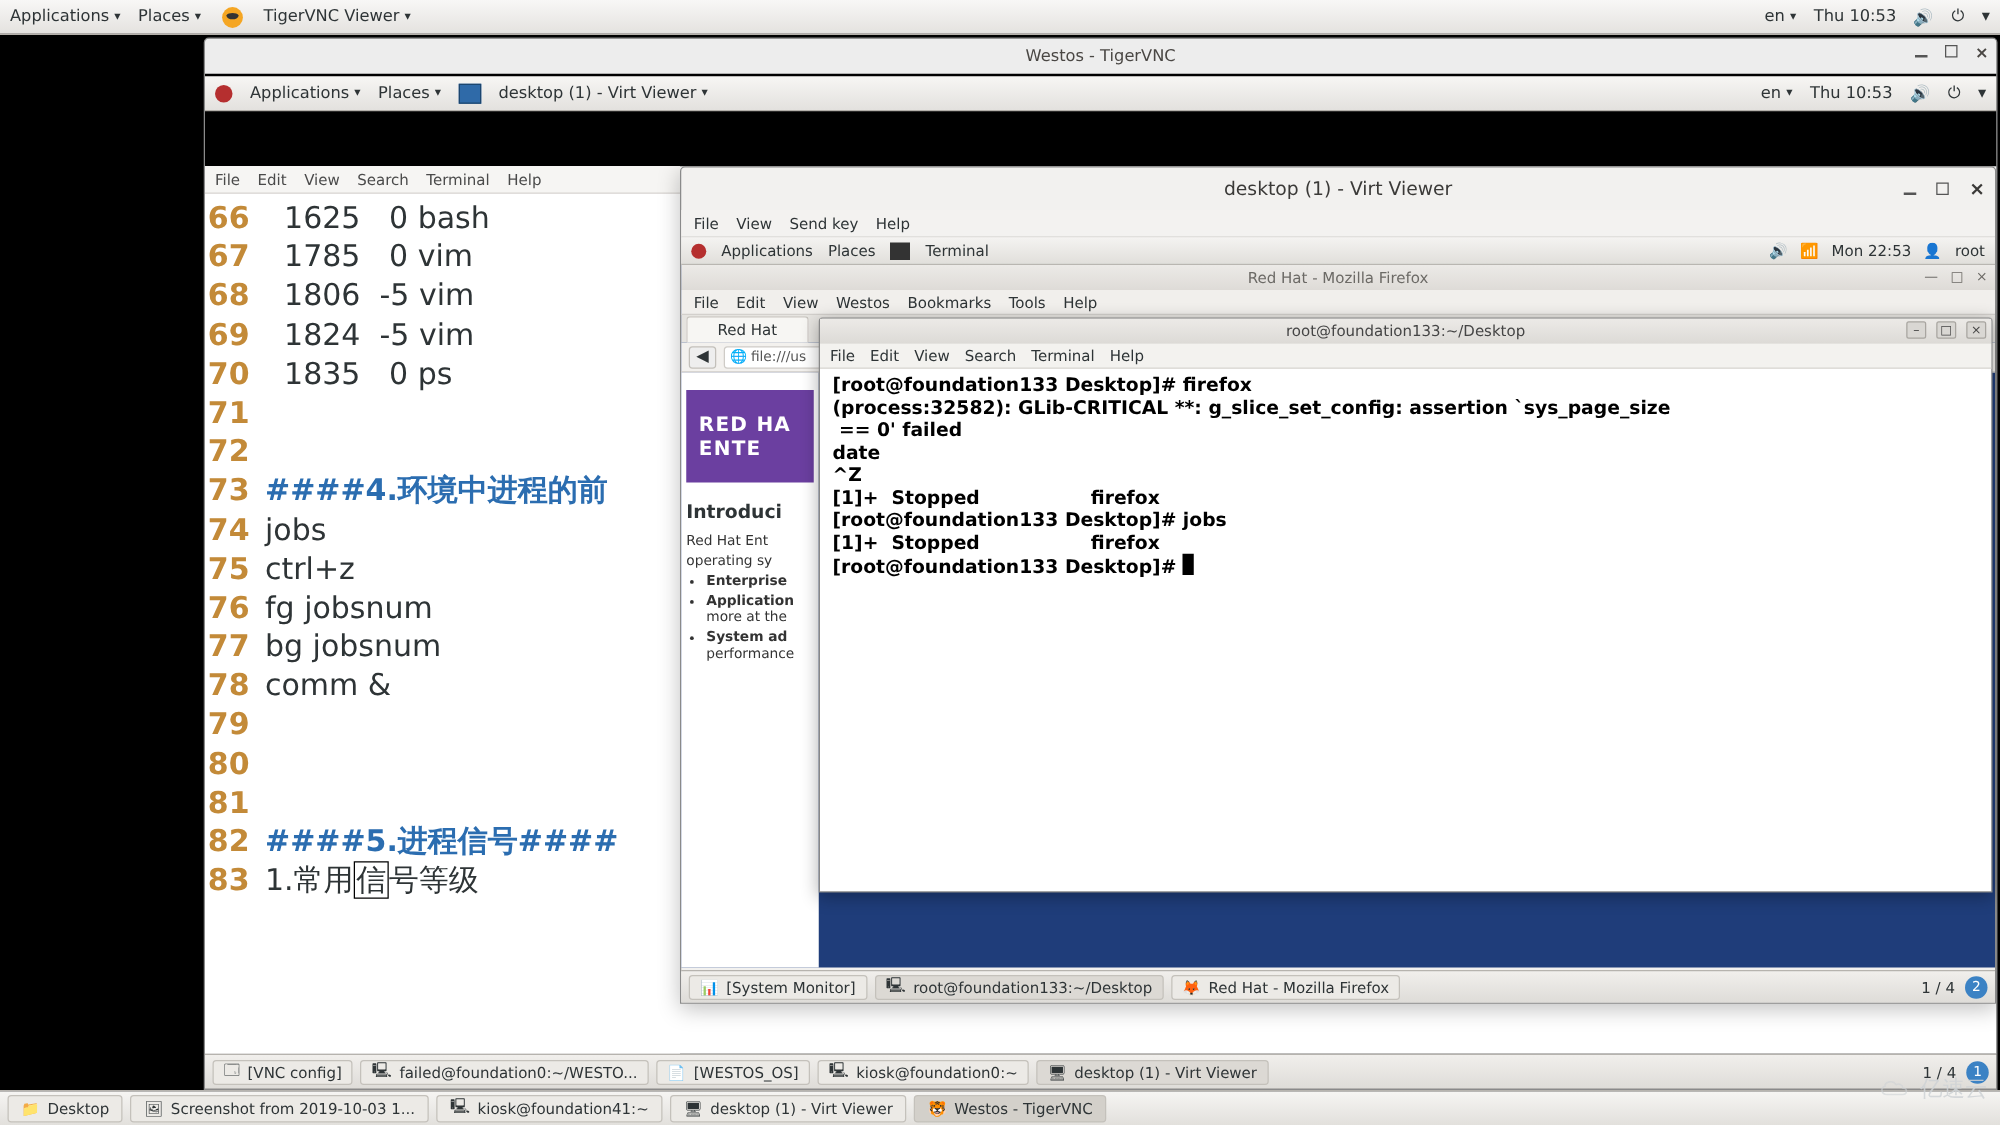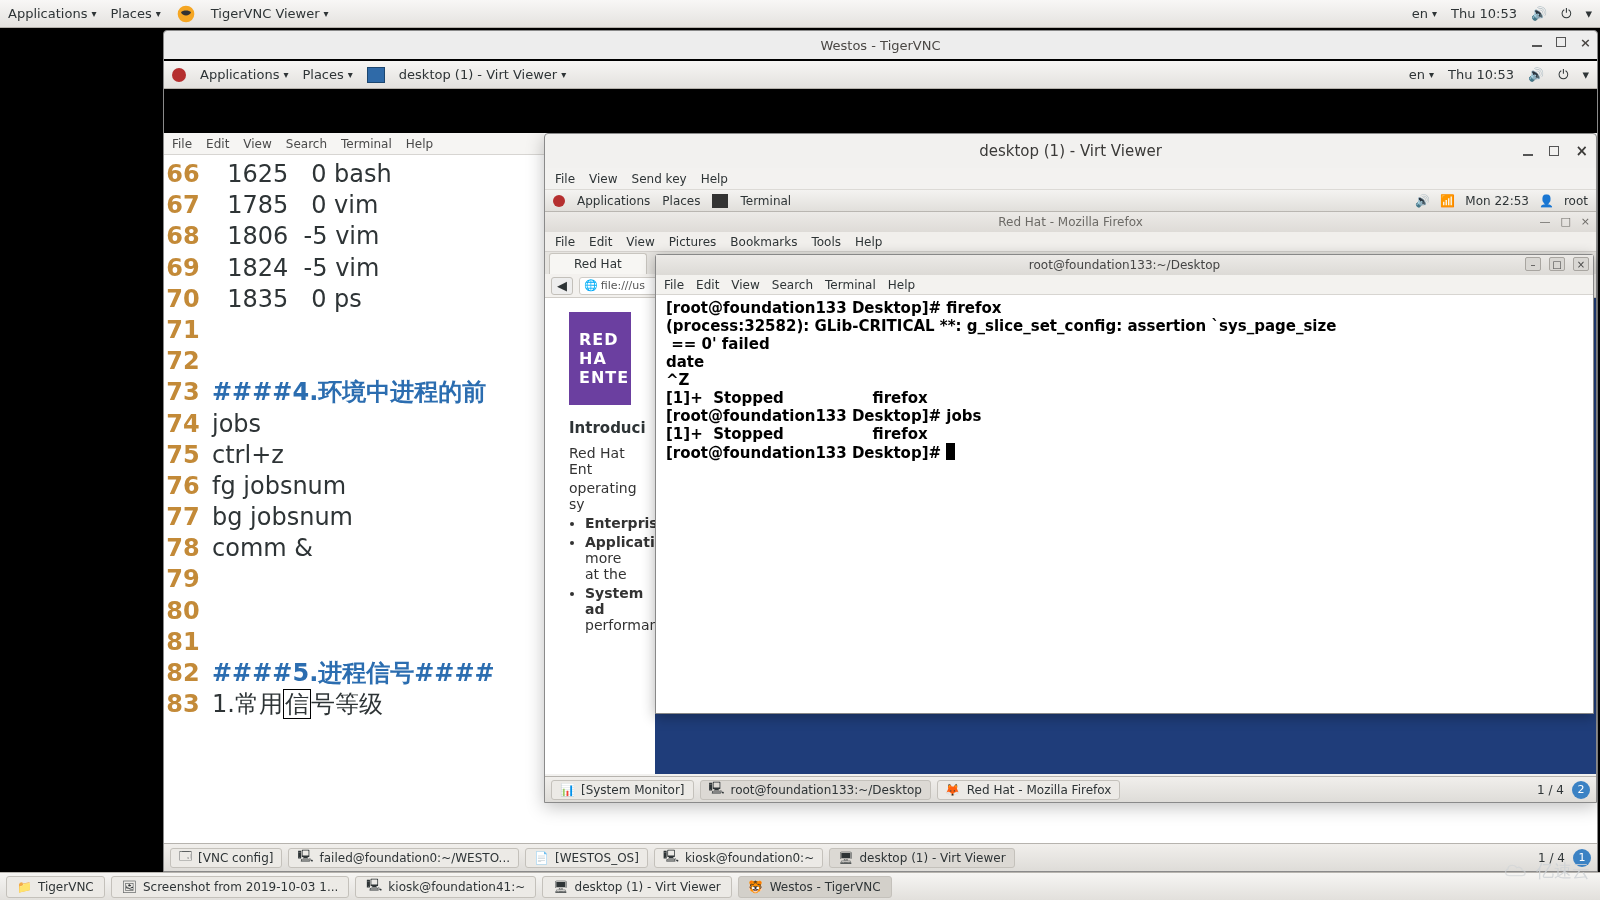--- a/index.html
+++ b/index.html
@@ -46,24 +46,24 @@
 
   
   .ff { position:absolute; left:0; top:0; width:100%; height:100%; }
   .ff-title { height:20px; background:linear-gradient(#eceae7,#dedbd7); display:flex; align-items:center; justify-content:center; font-size:12px; color:#6c6a66; position:relative;}
   .ff-title .wb { position:absolute; right:6px; top:3px; display:flex; gap:10px; font-size:11px;}
   .ff-menu { height:20px; display:flex; gap:14px; align-items:center; padding:0 10px; font-size:12px; background:#f1efec; border-bottom:1px solid #d3d0cc;}
   .ff-tabs { height:22px; background:#e6e4e0; display:flex; align-items:flex-end; padding-left:4px;}
   .ff-tab { background:#f7f6f3; border:1px solid #c8c5bf; border-bottom:none; padding:3px 24px; font-size:12px; border-radius:3px 3px 0 0;}
   .ff-loc { height:24px; display:flex; align-items:center; gap:6px; padding:0 6px; background:#f3f1ee; border-bottom:1px solid #cfccc7;}
   .ff-url { flex:0 0 110px; height:18px; border:1px solid #cfccc7; border-radius:3px; background:#fff; font-size:11px; padding:0 4px; display:flex; align-items:center; color:#555;}
-  .ff-page { position:absolute; left:0; top:86px; width:110px; bottom:0; background:#fff; padding:14px 24px; overflow:hidden;}
+  .ff-page { position:absolute; left:0; top:86px; width:110px; bottom:0; background:#fff; padding:14px 4px; overflow:hidden;}
   .rh-banner { background:#6b3fa0; color:#fff; font-weight:bold; padding:18px 10px; font-size:16px; letter-spacing:1px;}
   .ff-page h3{ font-size:15px; margin:14px 0 8px; font-weight:bold;}
-  .ff-page p,.ff-page li{ font-size:14px; color:#333; margin:3px 0;}
+  .ff-page p,.ff-page li{ font-size:11px; color:#333; margin:3px 0;}
   .ff-page ul{ padding-left:16px;}
 
   
   .term2 { position:absolute; left:110px; top:42px; right:2px; height:460px; background:#fff; border:1px solid #888; border-radius:3px 3px 0 0; box-shadow:0 3px 14px rgba(0,0,0,.3);}
   .term2-title { height:20px; background:linear-gradient(#eceae7,#dcdad6); display:flex; align-items:center; justify-content:center; font-size:12px; color:#454545; position:relative;}
   .term2-title .wb{ position:absolute; right:4px; top:2px; display:flex; gap:8px;}
   .wbtn{ width:16px;height:14px;background:#d9d7d3;border:1px solid #a8a5a0;border-radius:2px;display:inline-flex;align-items:center;justify-content:center;font-size:10px;}
   .term2-menu { height:20px; display:flex; gap:12px; align-items:center; padding:0 8px; font-size:12px; background:#f3f2ef; border-bottom:1px solid #d7d5d1;}
   .term2-body { font-family:"DejaVu Sans Mono",monospace; font-size:15px; font-weight:bold; padding:4px 10px; white-space:pre; color:#000;}
   .cursor { display:inline-block; width:9px; height:17px; background:#000; vertical-align:-2px;}
@@ -191,21 +191,21 @@
               <span class="wb">
                 <span>—</span>
                 <span>□</span>
                 <span>×</span>
               </span>
             </div>
             <div class="ff-menu">
               <span>File</span>
               <span>Edit</span>
               <span>View</span>
-              <span>Pictures</span>
+              <span>Westos</span>
               <span>Bookmarks</span>
               <span>Tools</span>
               <span>Help</span>
             </div>
             <div class="ff-tabs">
               <span class="ff-tab">Red Hat</span>
             </div>
             <div class="ff-loc">
               <span style="width:22px;height:18px;border:1px solid #c3c0ba;border-radius:3px;display:inline-flex;align-items:center;justify-content:center;background:#eee">◀</span>
               <span class="ff-url">
@@ -296,21 +296,21 @@
         <span>1 / 4</span>
         <span class="ws-dot">1</span>
       </span>
     </div>
   </div>
 </div>
 
 <div class="host-task">
   <span class="hbtn">
       <span>📁</span>
-      <span>TigerVNC</span>
+      <span>Desktop</span>
     </span>
   <span class="hbtn">
       <span>🖼</span>
       <span>Screenshot from 2019-10-03 1...</span>
     </span>
   <span class="hbtn">
       <span>🖳</span>
       <span>kiosk@foundation41:~</span>
     </span>
   <span class="hbtn">

